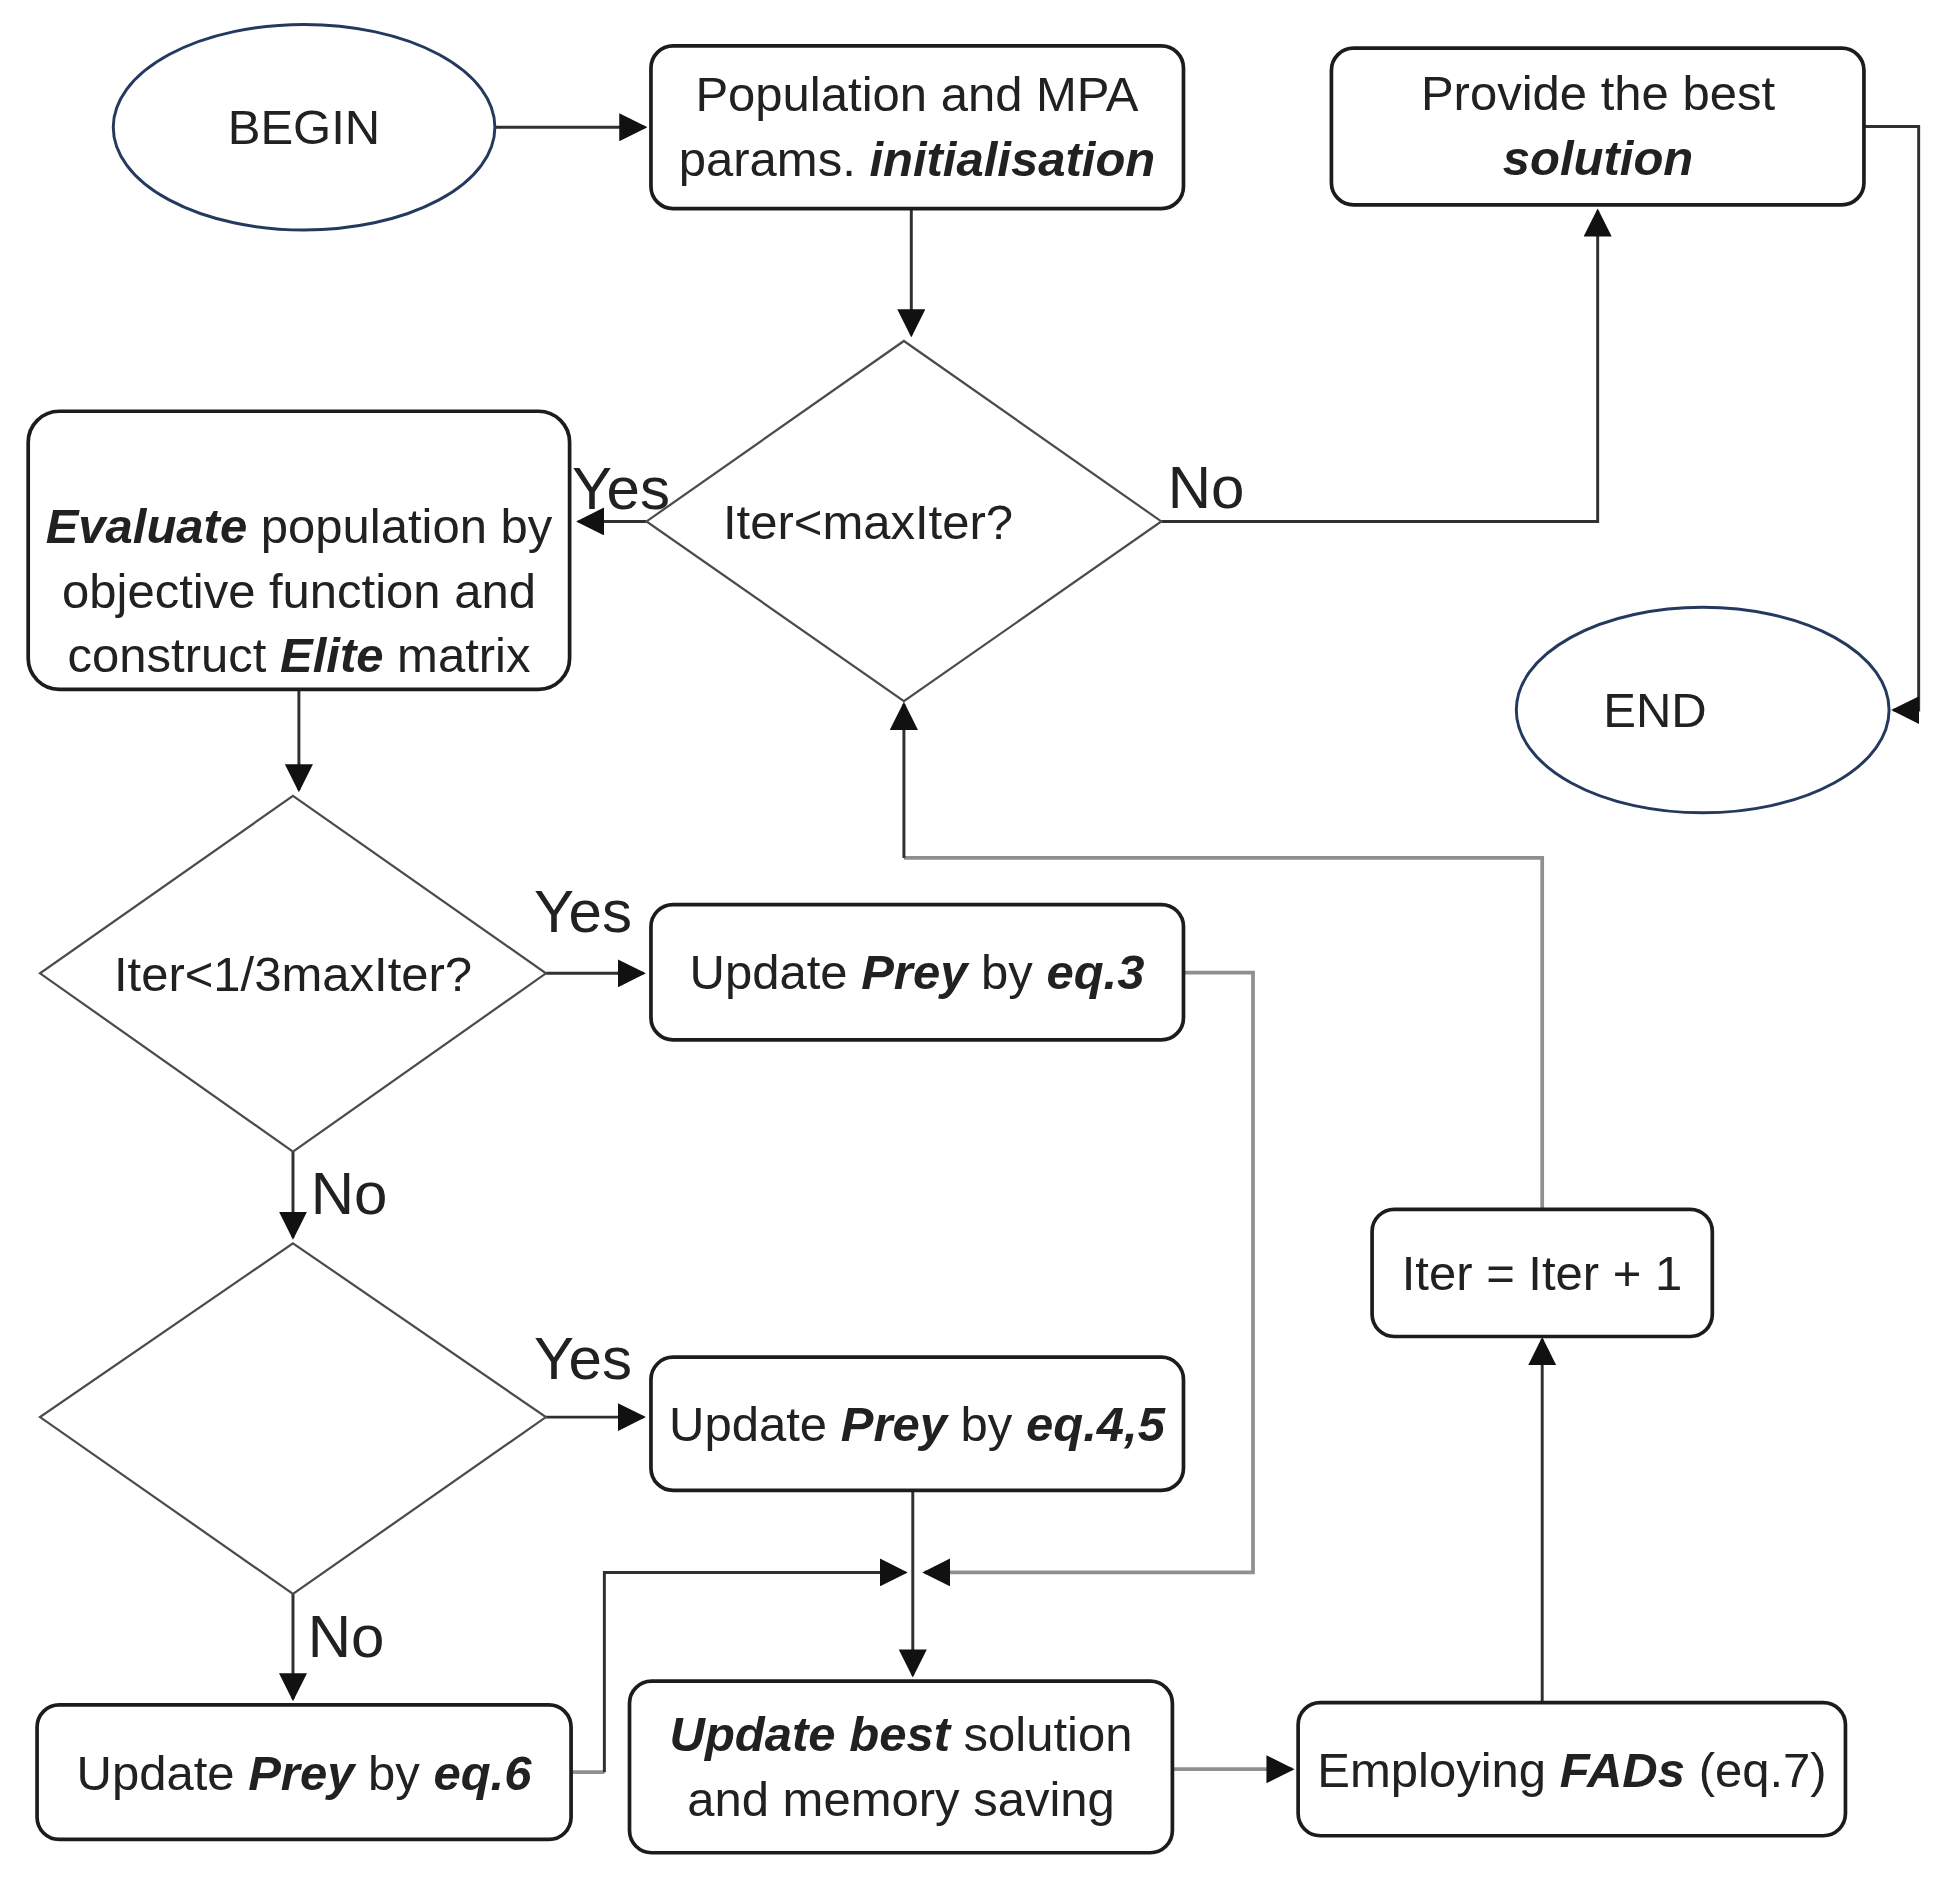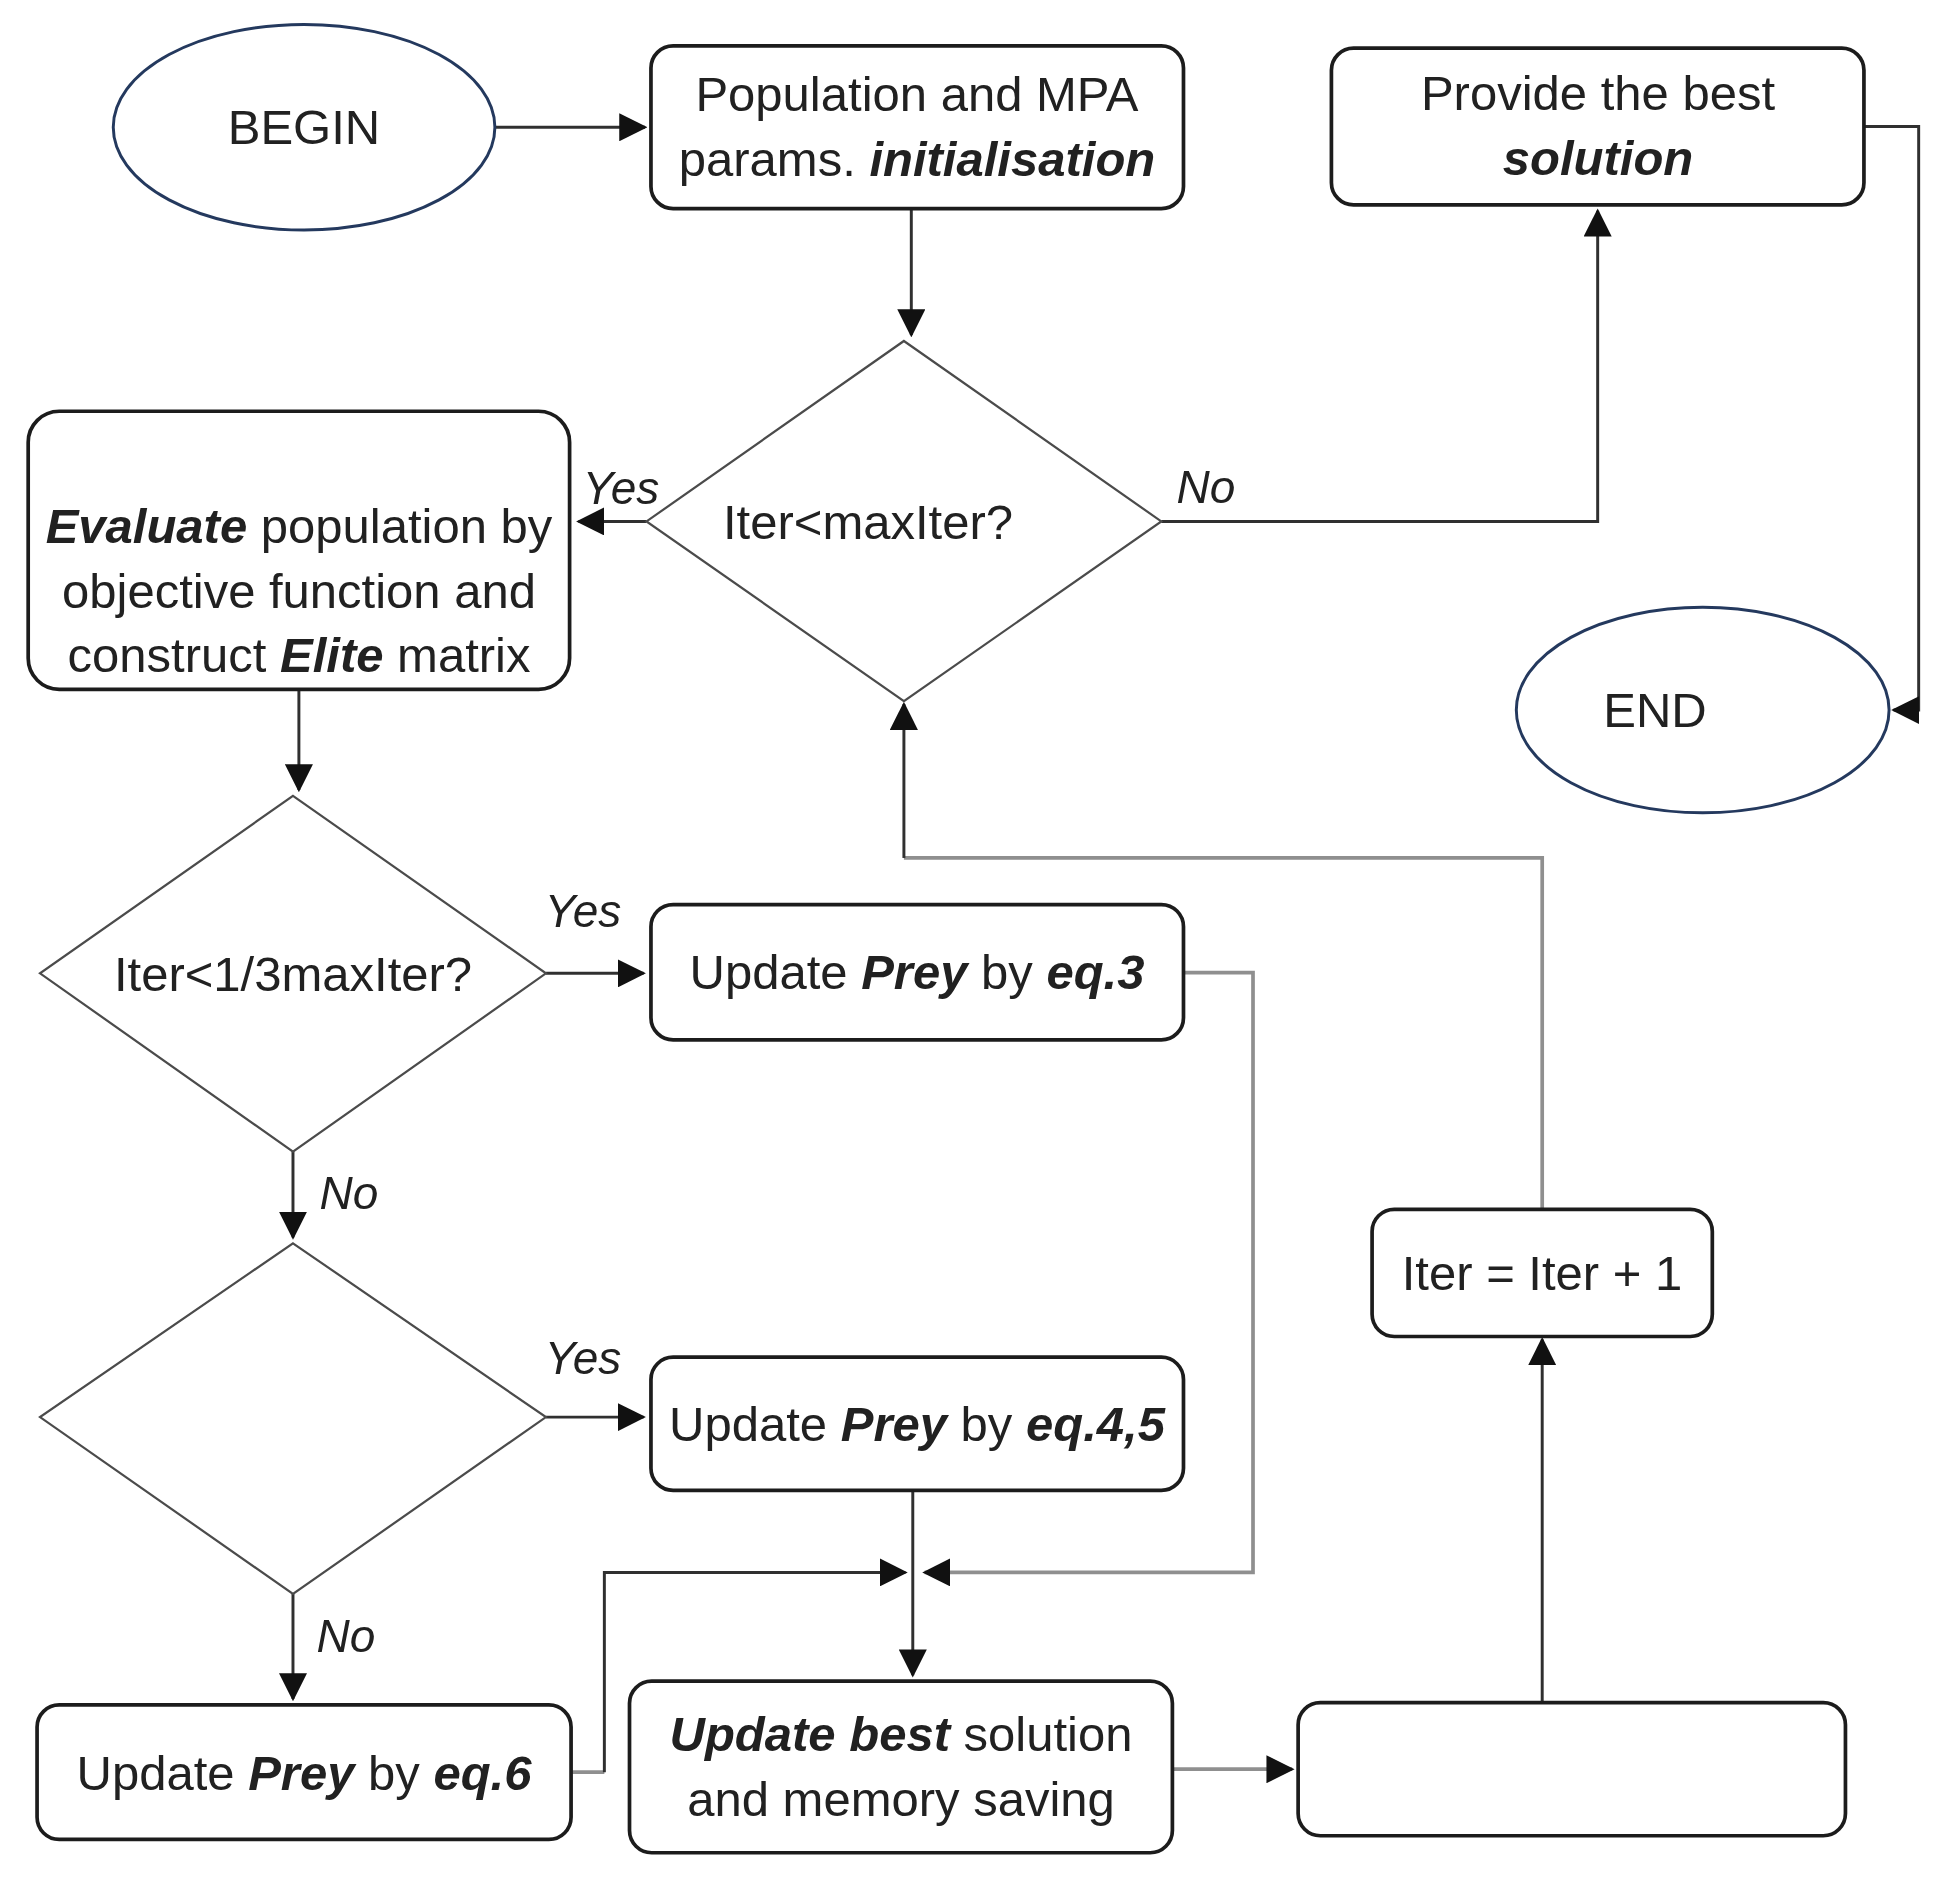--- a/index.html
+++ b/index.html
@@ -30,22 +30,21 @@
     position:absolute;
     transform:translate(-50%,-50%);
     text-align:center;
     font-size:49px;
     line-height:1.32;
     white-space:normal;
   }
   .edgelabel{
     position:absolute;
     transform:translate(-50%,-50%);
-    font-size:46px;
-    font-style:italic;
+    font-size:60px;
   }
   .bi{font-weight:700;font-style:italic;}
 </style>
 </head>
 <body>
 
 <div id="canvas">
 
   <svg id="wires" width="1955" height="1889" viewBox="0 0 2643 2554">
     <defs>
@@ -105,20 +104,21 @@
 
   <div class="nodelabel" style="left:917px;top:972px;width:503px;"><span>Update </span><span class="bi">Prey</span><span> by </span><span class="bi">eq.3</span></div>
 
 
   <div class="nodelabel" style="left:917px;top:1424px;width:503px;"><span>Update </span><span class="bi">Prey</span><span> by </span><span class="bi">eq.4,5</span></div>
 
   <div class="nodelabel" style="left:304px;top:1773px;width:510px;"><span>Update </span><span class="bi">Prey</span><span> by </span><span class="bi">eq.6</span></div>
 
   <div class="nodelabel" style="left:901px;top:1767px;width:518px;"><span class="bi">Update best</span><span> solution and memory saving</span></div>
 
+  <div class="nodelabel" style="left:1572px;top:1770px;width:540px;"><span>Employing </span><span class="bi">FADs</span><span> (eq.7)</span></div>
 
   <div class="nodelabel" style="left:1542px;top:1273px;width:326px;"><span>Iter = Iter + 1</span></div>
 
   <div class="edgelabel" style="left:621px;top:488px;">Yes</div>
   <div class="edgelabel" style="left:1206px;top:487px;">No</div>
   <div class="edgelabel" style="left:583px;top:911px;">Yes</div>
   <div class="edgelabel" style="left:349px;top:1193px;">No</div>
   <div class="edgelabel" style="left:583px;top:1358px;">Yes</div>
   <div class="edgelabel" style="left:346px;top:1636px;">No</div>
 

